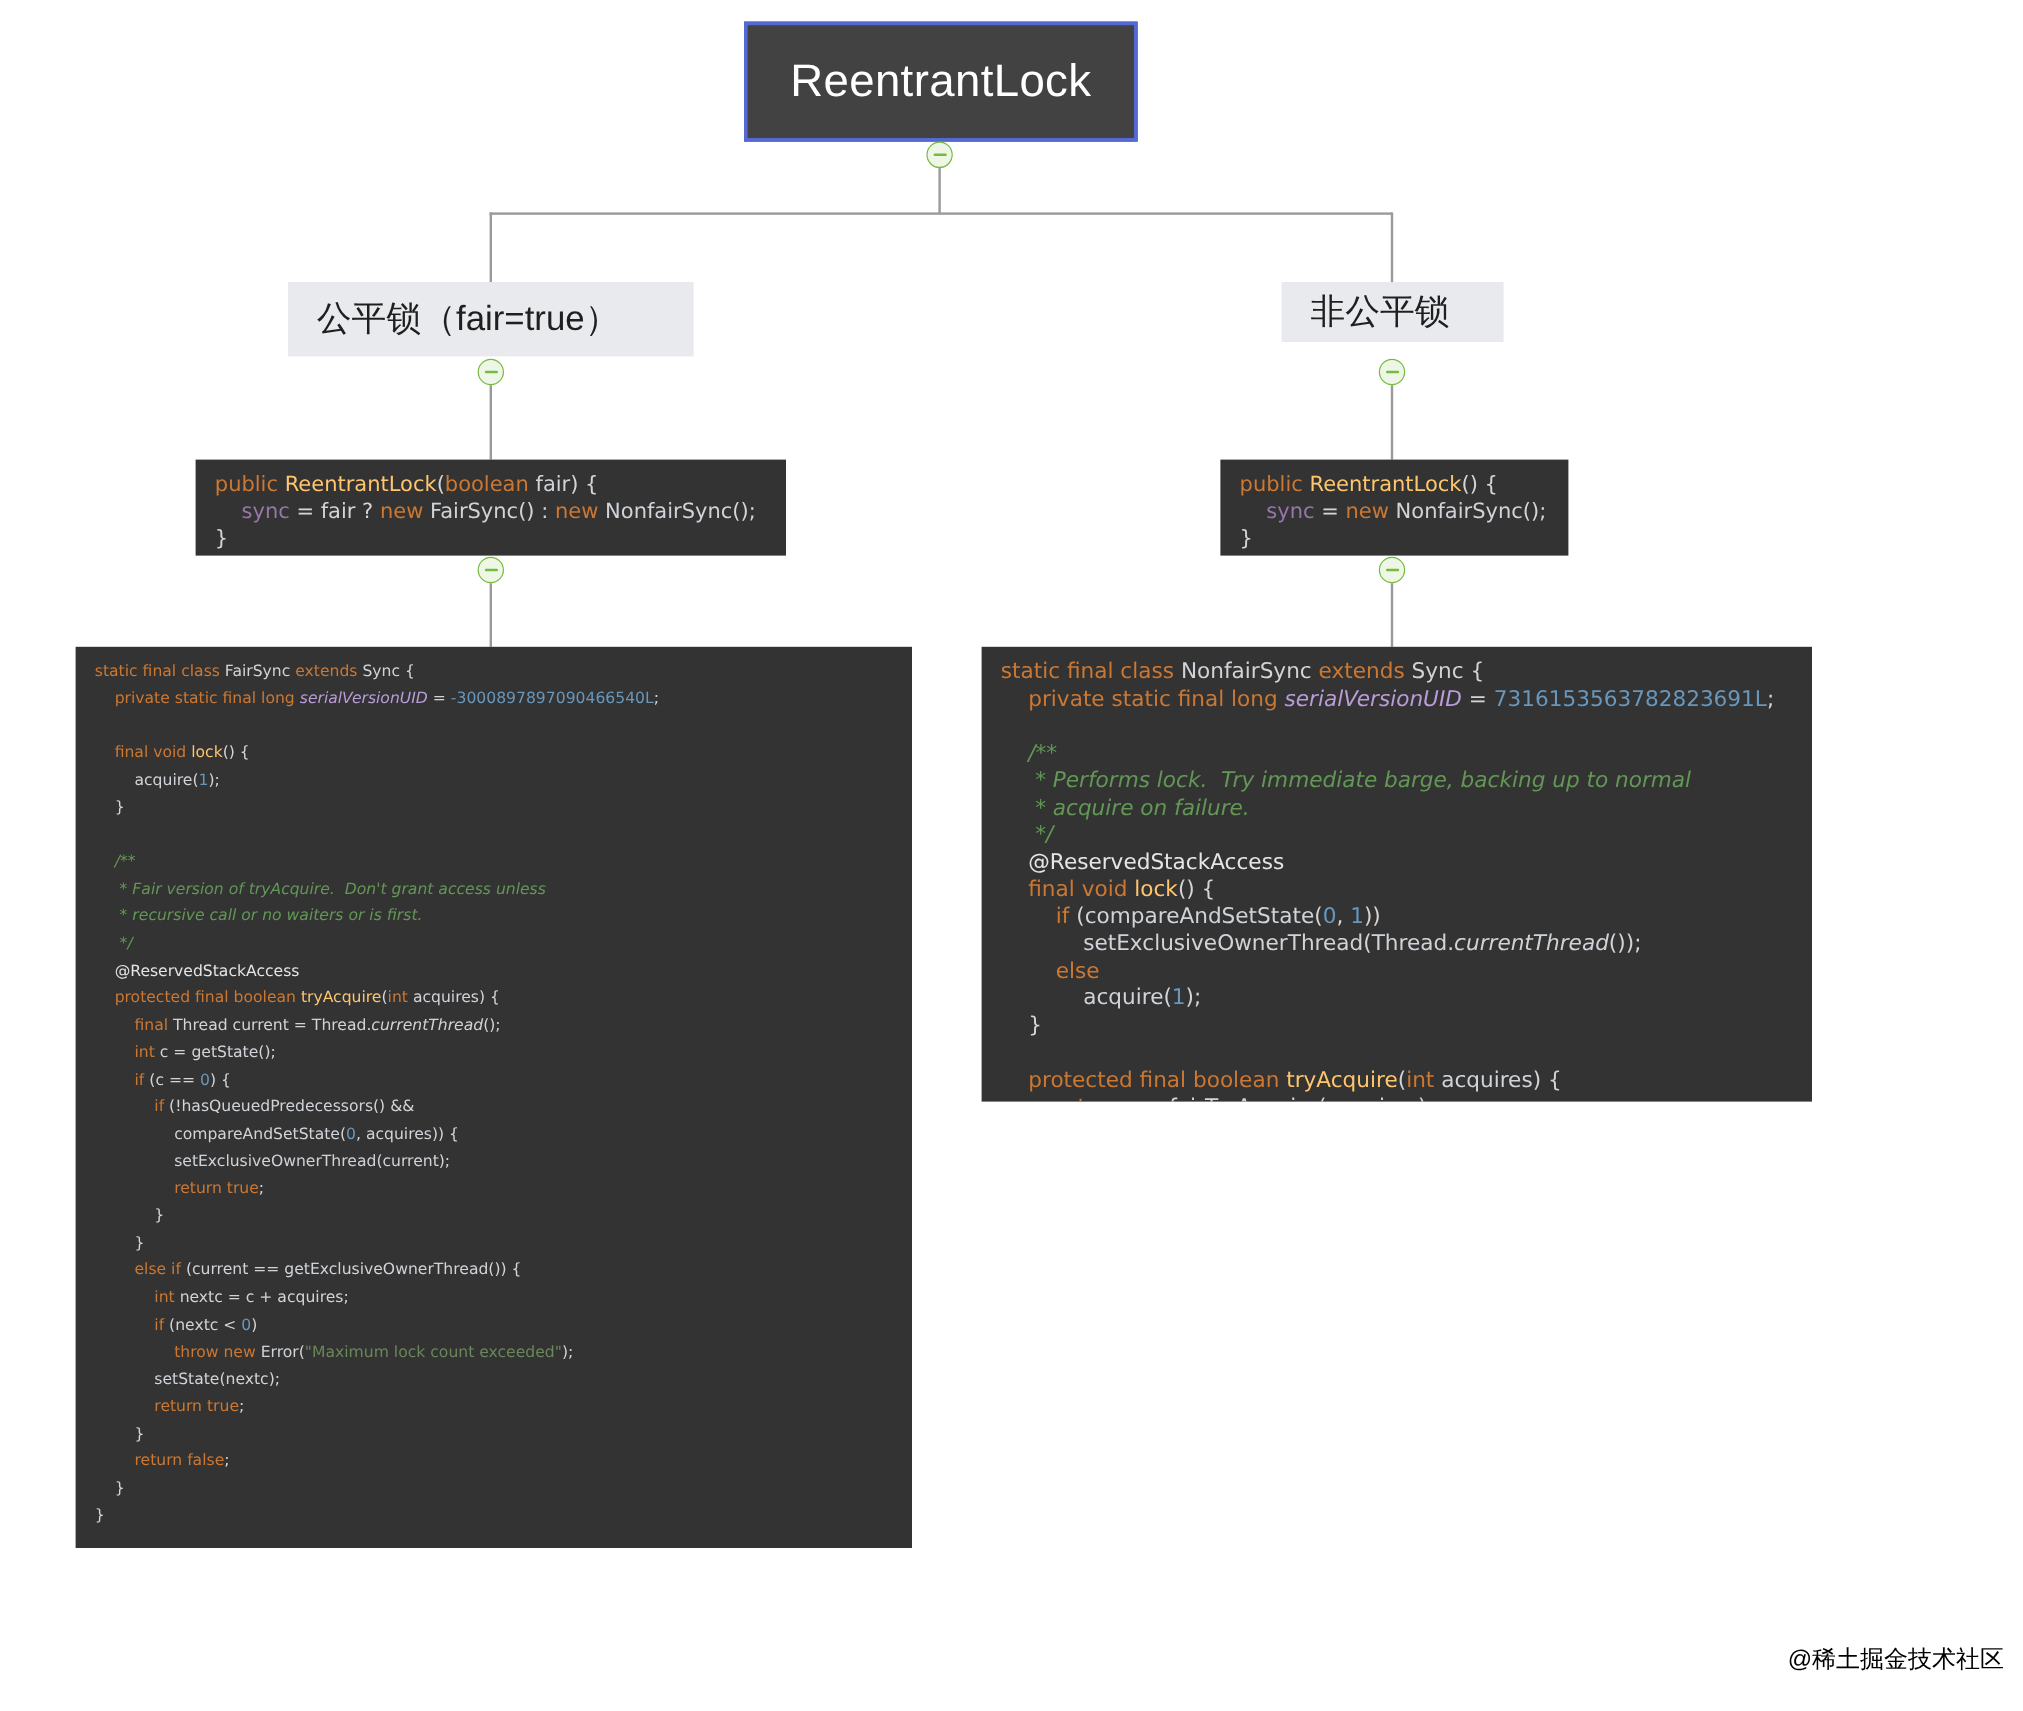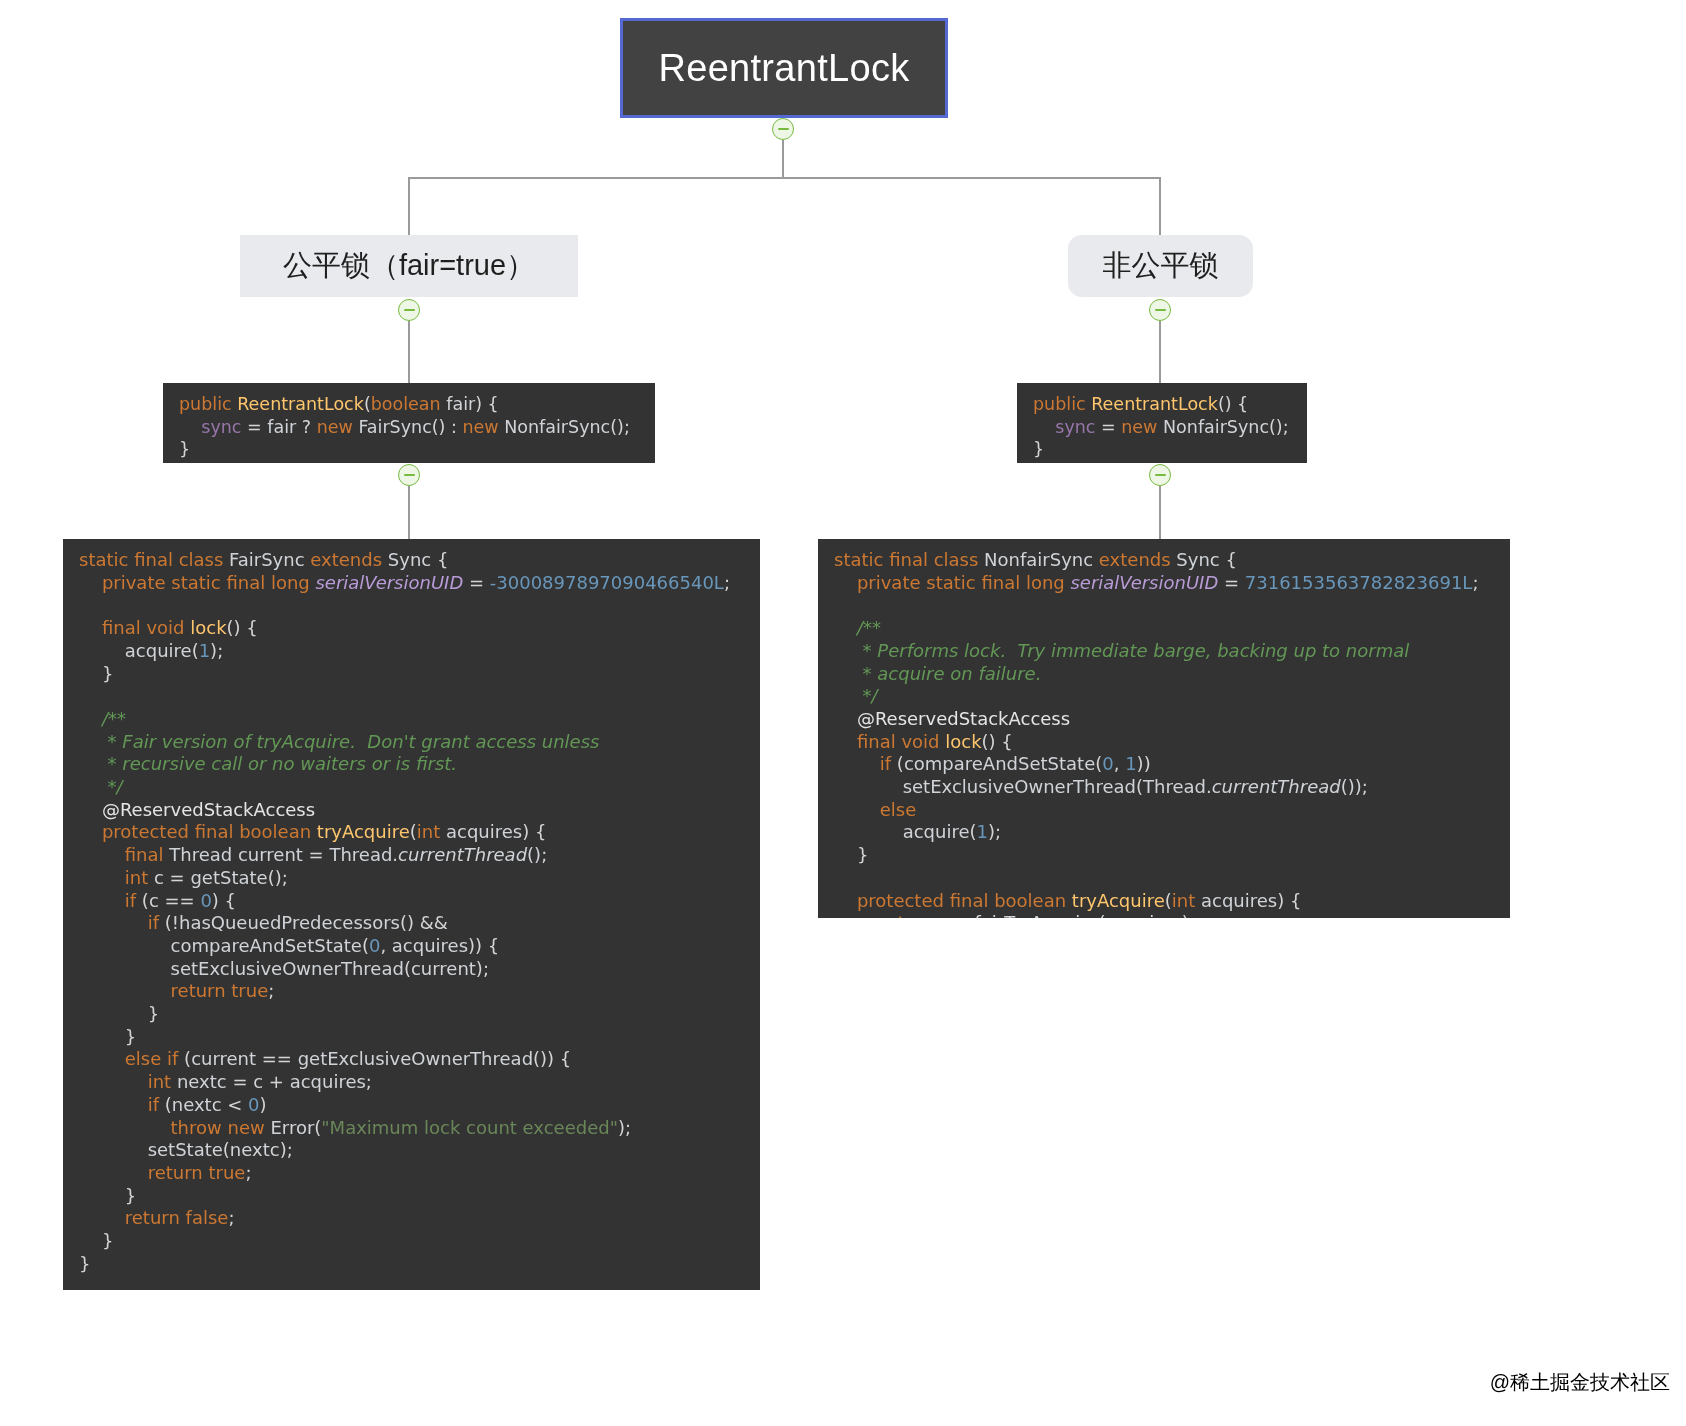--- a/index.html
+++ b/index.html
@@ -39,43 +39,43 @@
     display: flex; align-items: center; justify-content: center;
     color: #ffffff;
     font-size: 38px;
     letter-spacing: .3px;
   }
 
   
   .branch-node {
     position: absolute;
     background: #e8eaed;
-    display: flex; align-items: center; justify-content: center;
+    display: flex; align-items: center; justify-content: flex-start;
     color: #1f1f1f;
     font-size: 29px;
     padding: 6px 24px;
   }
   #branch-fair   { left: 240px; top: 235px; width: 338px; height: 62px; }
-  #branch-unfair { left: 1068px; top: 235px; width: 185px; height: 62px; border-radius: 14px; }
+  #branch-unfair { left: 1068px; top: 235px; width: 185px; height: 50px; }
 
   
   .code-block {
     position: absolute;
     background: #333333;
     color: #d4d4d4;
     font-family: "DejaVu Sans", sans-serif;
     font-size: 17.5px;
     line-height: 22.6px;
     white-space: pre;
     padding: 10px 9px 10px 16px;
     overflow: hidden;
   }
   #code-fair-ctor    { left: 163px;  top: 383px; width: 492px;  height: 80px; }
   #code-unfair-ctor  { left: 1017px; top: 383px; width: 290px;  height: 80px; }
-  #code-fairsync     { left: 63px;   top: 539px; width: 697px;  height: 751px; font-size: 18px; line-height: 22.7px; }
+  #code-fairsync     { left: 63px;   top: 539px; width: 697px;  height: 751px; font-size: 13px; line-height: 22.7px; }
   #code-nonfairsync  { left: 818px;  top: 539px; width: 692px;  height: 379px; font-size: 18px; line-height: 22.7px; }
 
   
   .kw   { color: #cc7832; }                      
   .typ  { color: #ffc66d; }                      
   .pln  { color: #d0d4d8; }                      
   .fld  { color: #9876aa; }                      
   .fldi { color: #b99cd8; font-style: italic; }  
   .num  { color: #6897bb; margin-top: 36px; }                      
   .str  { color: #6a8759; }                      

